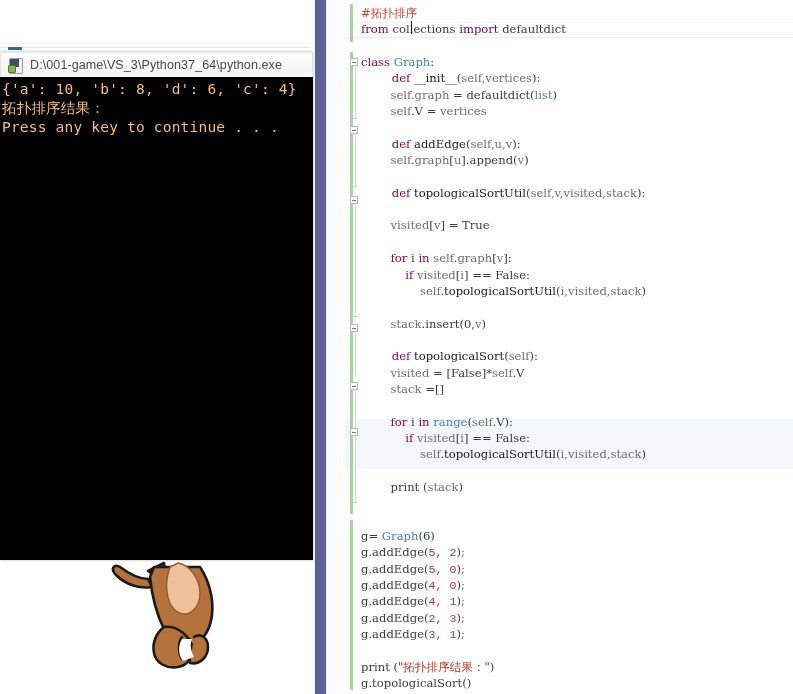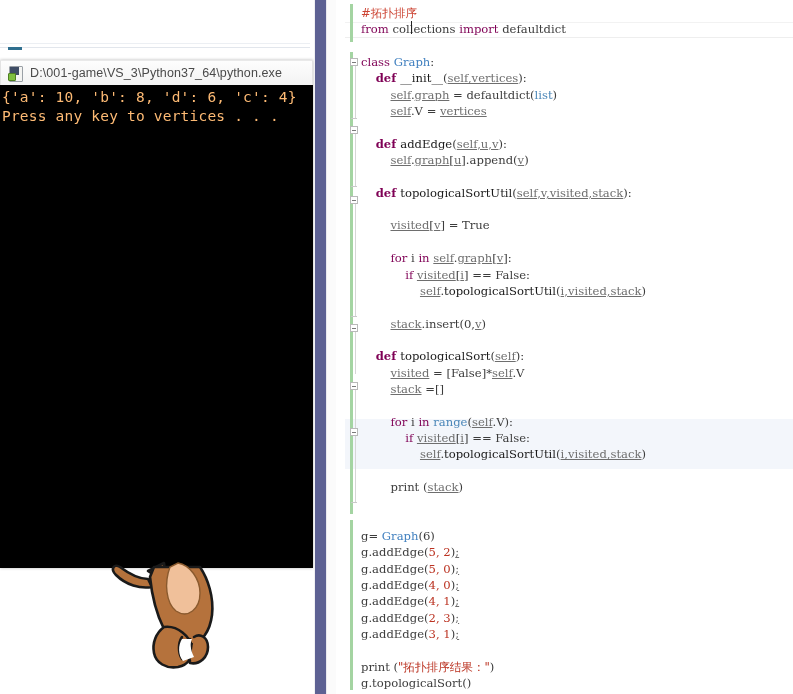--- a/index.html
+++ b/index.html
@@ -14,21 +14,21 @@
     position:absolute;left:0;top:0;width:331px;height:694px;
     background:#ffffff;overflow:hidden;
   }
   
   .bg-line-a{position:absolute;left:0;top:43px;width:310px;height:1px;background:#eceff3;}
   .bg-line-b{position:absolute;left:0;top:47px;width:310px;height:1px;background:#e2e6ec;}
   .bg-tab-accent{position:absolute;left:8px;top:47px;width:14px;height:3px;background:#2f6f8f;}
 
   
   #console-window{
-    position:absolute;left:0px;top:60px;width:313px;height:508px;
+    position:absolute;left:0px;top:52px;width:313px;height:508px;
     background:#000;
     box-shadow:0 0 3px rgba(0,0,0,.28);
   }
   #console-titlebar{
     position:absolute;left:0;top:0;width:313px;height:25px;
     background:linear-gradient(#fdfdfd,#f3f3f3);
     border-top:1px solid #e9e9e9;
     border-left:1px solid #e3e3e3;
     border-right:1px solid #e3e3e3;
     box-sizing:border-box;
@@ -109,27 +109,27 @@
     background:#f3f6fb;
   }
 
   
   #code-text{
     position:absolute;left:16px;top:5px;width:442px;
     font-family:"DejaVu Serif","Liberation Serif",serif;
     font-size:11.6px;line-height:16.35px;white-space:pre;
   }
   .cl{display:block;height:16.35px;white-space:pre;}
-  .t-def{color:#7f0055;font-weight:bold;}
+  .t-def{color:#7f0055;font-weight:normal;margin-left:16px;}
   .t-kw{color:#7f0055;font-weight:normal;}
   .t-cls{color:#3f7fbf;}
   .t-fn{color:#1a1a1a;font-weight:normal;}
   .t-plain{color:#3c3c3c;}
-  .t-dim{color:#6e6e6e;text-decoration:underline;}
-  .t-str{color:#bb3322;}
+  .t-dim{color:#6e6e6e;}
+  .t-str{color:#bb3322;font-family:Liberation Mono, monospace;}
   .t-cmt{color:#cc4433;}
   .t-builtin{color:#4a86b8;}
   .t-cjk{font-family:"DejaVu Sans","Liberation Sans",sans-serif;}
 
   
   #edit-caret{
     position:absolute;left:66px;top:21px;width:1px;height:13px;background:#222;
   }
 </style>
 </head>
@@ -145,21 +145,22 @@
     <div id="console-titlebar">
       <span id="console-icon">
         <span class="sheet"></span>
           <span class="blk"></span>
           <span class="grn"></span>
       </span>
       <span id="console-title-text">D:\001-game\VS_3\Python37_64\python.exe</span>
     </div>
     <div id="console-body">
       <div class="console-line">{'a': 10, 'b': 8, 'd': 6, 'c': 4}</div>
-      <div class="console-line">Press any key to vertices . . .</div>
+      <div class="console-line">拓扑排序结果：</div>
+      <div class="console-line">Press any key to continue . . .</div>
     </div>
   </div>
 
   <svg id="mouse-figure" viewBox="0 0 125 128" xmlns="http://www.w3.org/2000/svg">
     <g stroke="#1a1a1a" stroke-width="2.6" stroke-linejoin="round" stroke-linecap="round">
       <path d="M8 22 C 2 16, 6 10, 12 14 C 20 20, 30 26, 40 26 L 44 34 C 32 36, 18 32, 8 22 Z" fill="#b5723c"></path>
       <path d="M40 18 L 56 10 L 58 30 Z" fill="#b5723c"></path>
       <path d="M42 24 C 44 44, 48 60, 56 76 C 62 88, 72 94, 82 92 C 94 90, 102 78, 104 62
                C 106 44, 100 26, 92 14 L 46 14 Z" fill="#b5723c"></path>
       <path d="M56 74 C 48 80, 44 90, 46 100 C 48 110, 58 116, 70 114 C 80 112, 86 104, 84 94

